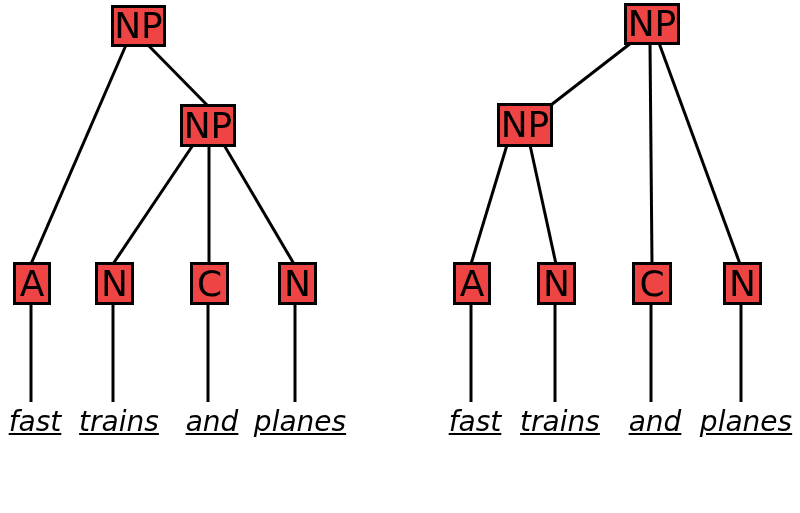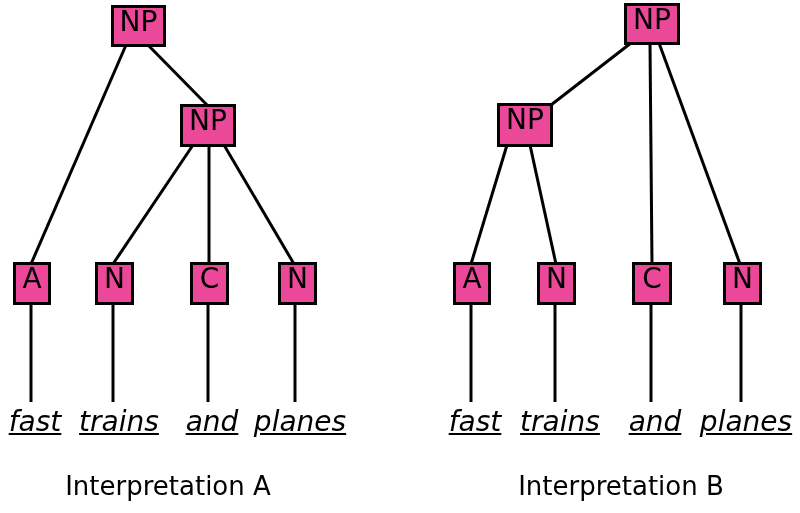--- a/index.html
+++ b/index.html
@@ -25,24 +25,25 @@
   }
   .edges line {
     stroke: #000000;
     stroke-width: 3;
     stroke-linecap: butt;
   }
   .node {
     position: absolute;
     box-sizing: border-box;
     border: 3px solid #000000;
-    background: #ec4899;
+    background: #ef4444;
     display: flex;
+    align-items: center;
     justify-content: center;
-    font-size: 28px;
+    font-size: 36px;
     line-height: 1;
   }
   .word {
     position: absolute;
     transform: translateX(-50%);
     font-style: italic;
     font-size: 28px;
     white-space: nowrap;
     line-height: 1;
     text-decoration: underline;
@@ -106,21 +107,20 @@
   </div>
   <div class="node" style="left:278px; top:262px; width:39px; height:43px;">
     <span>N</span>
   </div>
 
   <div class="word" style="left:35px;  top:408px;">fast</div>
   <div class="word" style="left:119px; top:408px;">trains</div>
   <div class="word" style="left:212px; top:408px;">and</div>
   <div class="word" style="left:300px; top:408px;">planes</div>
 
-  <div class="caption" style="left:168px; top:473px;">Interpretation A</div>
 
   <div class="node" style="left:624px; top:3px;   width:56px; height:42px;">
     <span>NP</span>
   </div>
 
   <div class="node" style="left:497px; top:103px; width:56px; height:44px;">
     <span>NP</span>
   </div>
 
   <div class="node" style="left:453px; top:262px; width:38px; height:43px;">
@@ -134,15 +134,14 @@
   </div>
   <div class="node" style="left:723px; top:262px; width:39px; height:43px;">
     <span>N</span>
   </div>
 
   <div class="word" style="left:475px; top:408px;">fast</div>
   <div class="word" style="left:560px; top:408px;">trains</div>
   <div class="word" style="left:655px; top:408px;">and</div>
   <div class="word" style="left:746px; top:408px;">planes</div>
 
-  <div class="caption" style="left:621px; top:473px;">Interpretation B</div>
 
 </div>
 
 </body></html>

